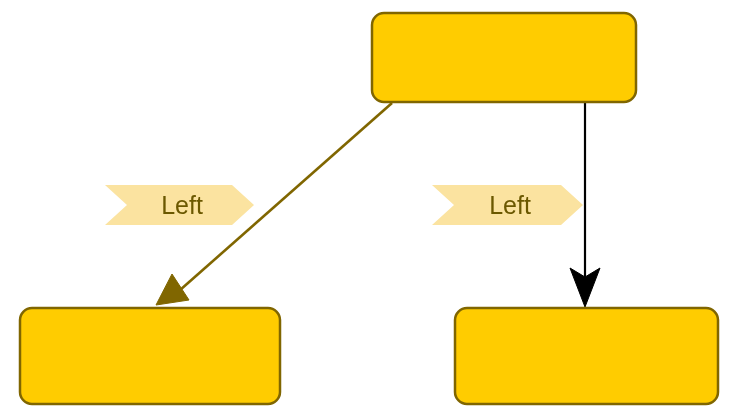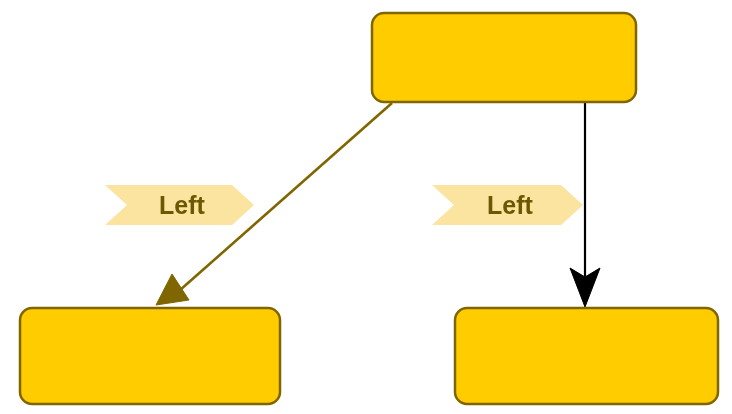--- a/index.html
+++ b/index.html
@@ -10,21 +10,20 @@
   }
   body {
     font-family: "Liberation Sans", sans-serif;
   }
   #canvas {
     position: relative;
     width: 732px;
     height: 414px;
     background: #ffffff;
     overflow: hidden;
-    font-weight: bold;
   }
   #canvas svg.layer {
     position: absolute;
     left: 0;
     top: 0;
     width: 732px;
     height: 414px;
     overflow: visible;
   }
   .edge-label-text {

